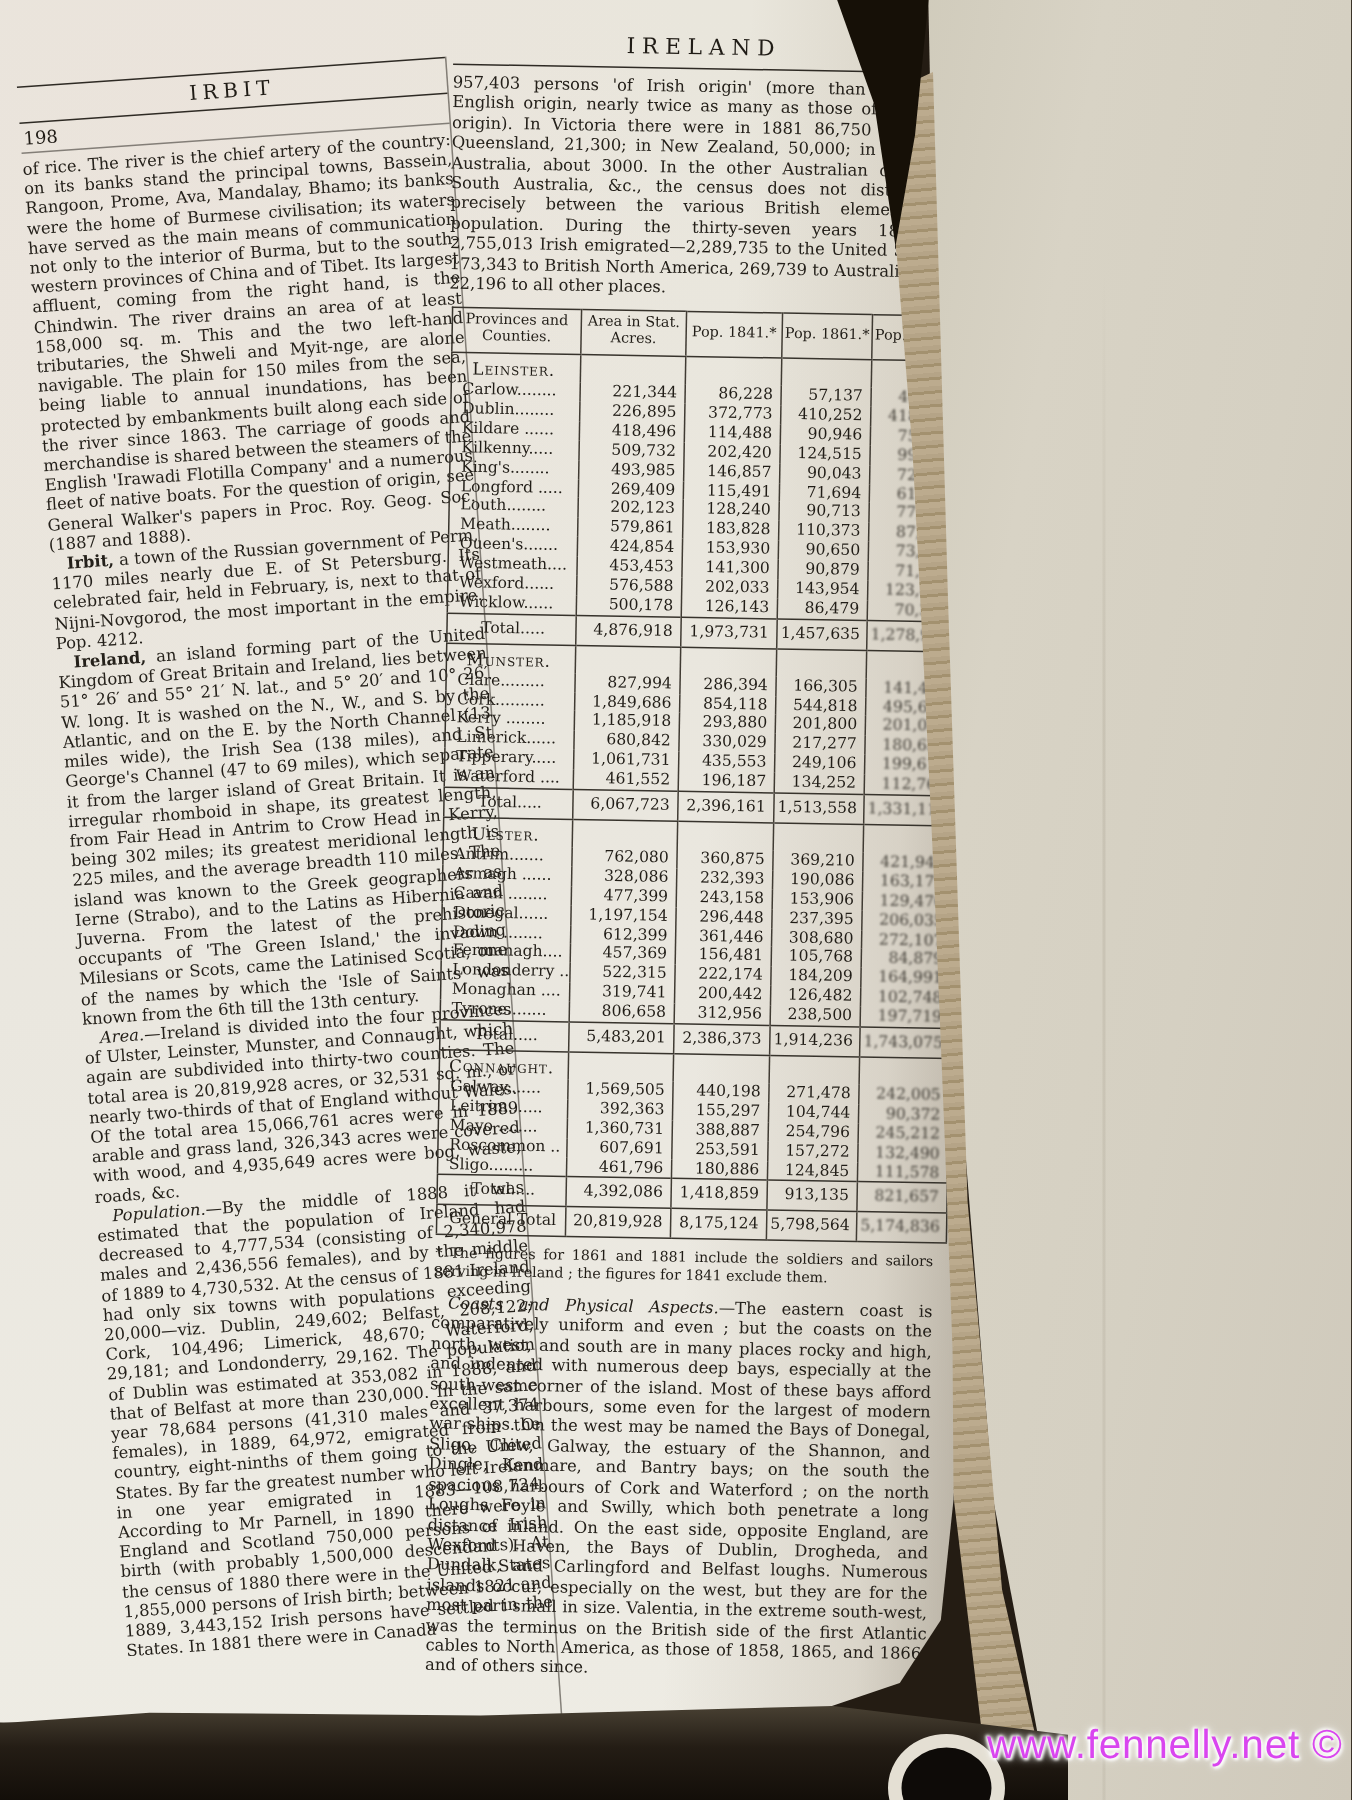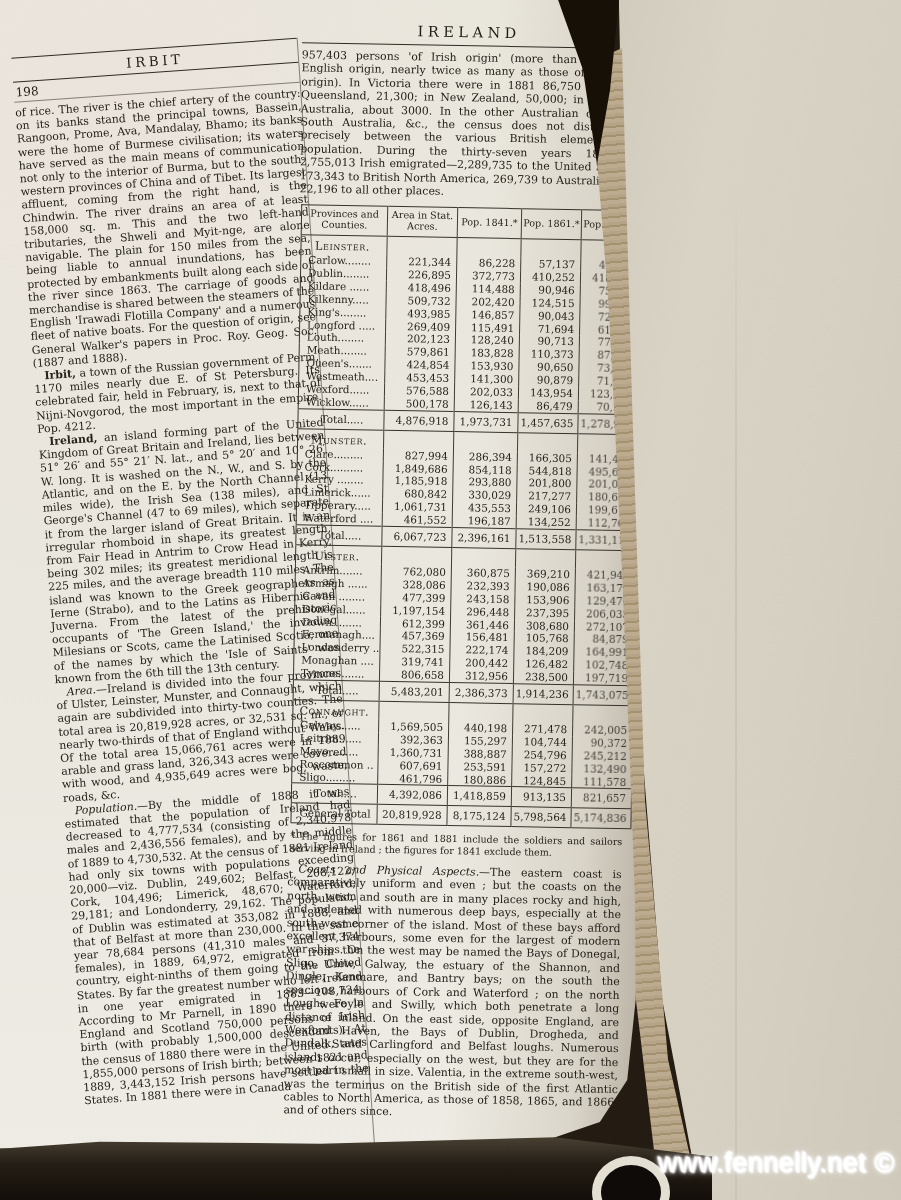--- a/index.html
+++ b/index.html
@@ -81,21 +81,21 @@
   .ptable td.c5{filter:blur(.55px);color:rgba(33,29,23,.82);}
 
   .footnote{margin:7px 0 0;font-size:9.5px;line-height:11.4px;text-align:justify;
     padding-left:2px;}
   .coasts{margin-top:9px;}
   .rc-text{font-size:10.9px;line-height:13.4px;text-align:justify;color:#24201a;}
 
   
   .watermark{position:absolute;left:655px;top:1148px;width:240px;z-index:6;
     text-align:right;font-family:"Liberation Sans","DejaVu Sans",sans-serif;
-    font-size:27px;color:#ffffff;letter-spacing:.5px;
+    font-size:27px;color:#d946ef;letter-spacing:.5px;
     text-shadow:0 0 3px #fff,0 0 5px #fff,1px 1px 2px #fff,-1px -1px 2px #fff,0 0 8px rgba(255,255,255,.9);}
 </style>
 </head>
 <body>
 
 <div class="photo">
 
   <div class="facing-page"></div>
   <div class="facing-crease"></div>
   <div class="fore-edge"></div>

